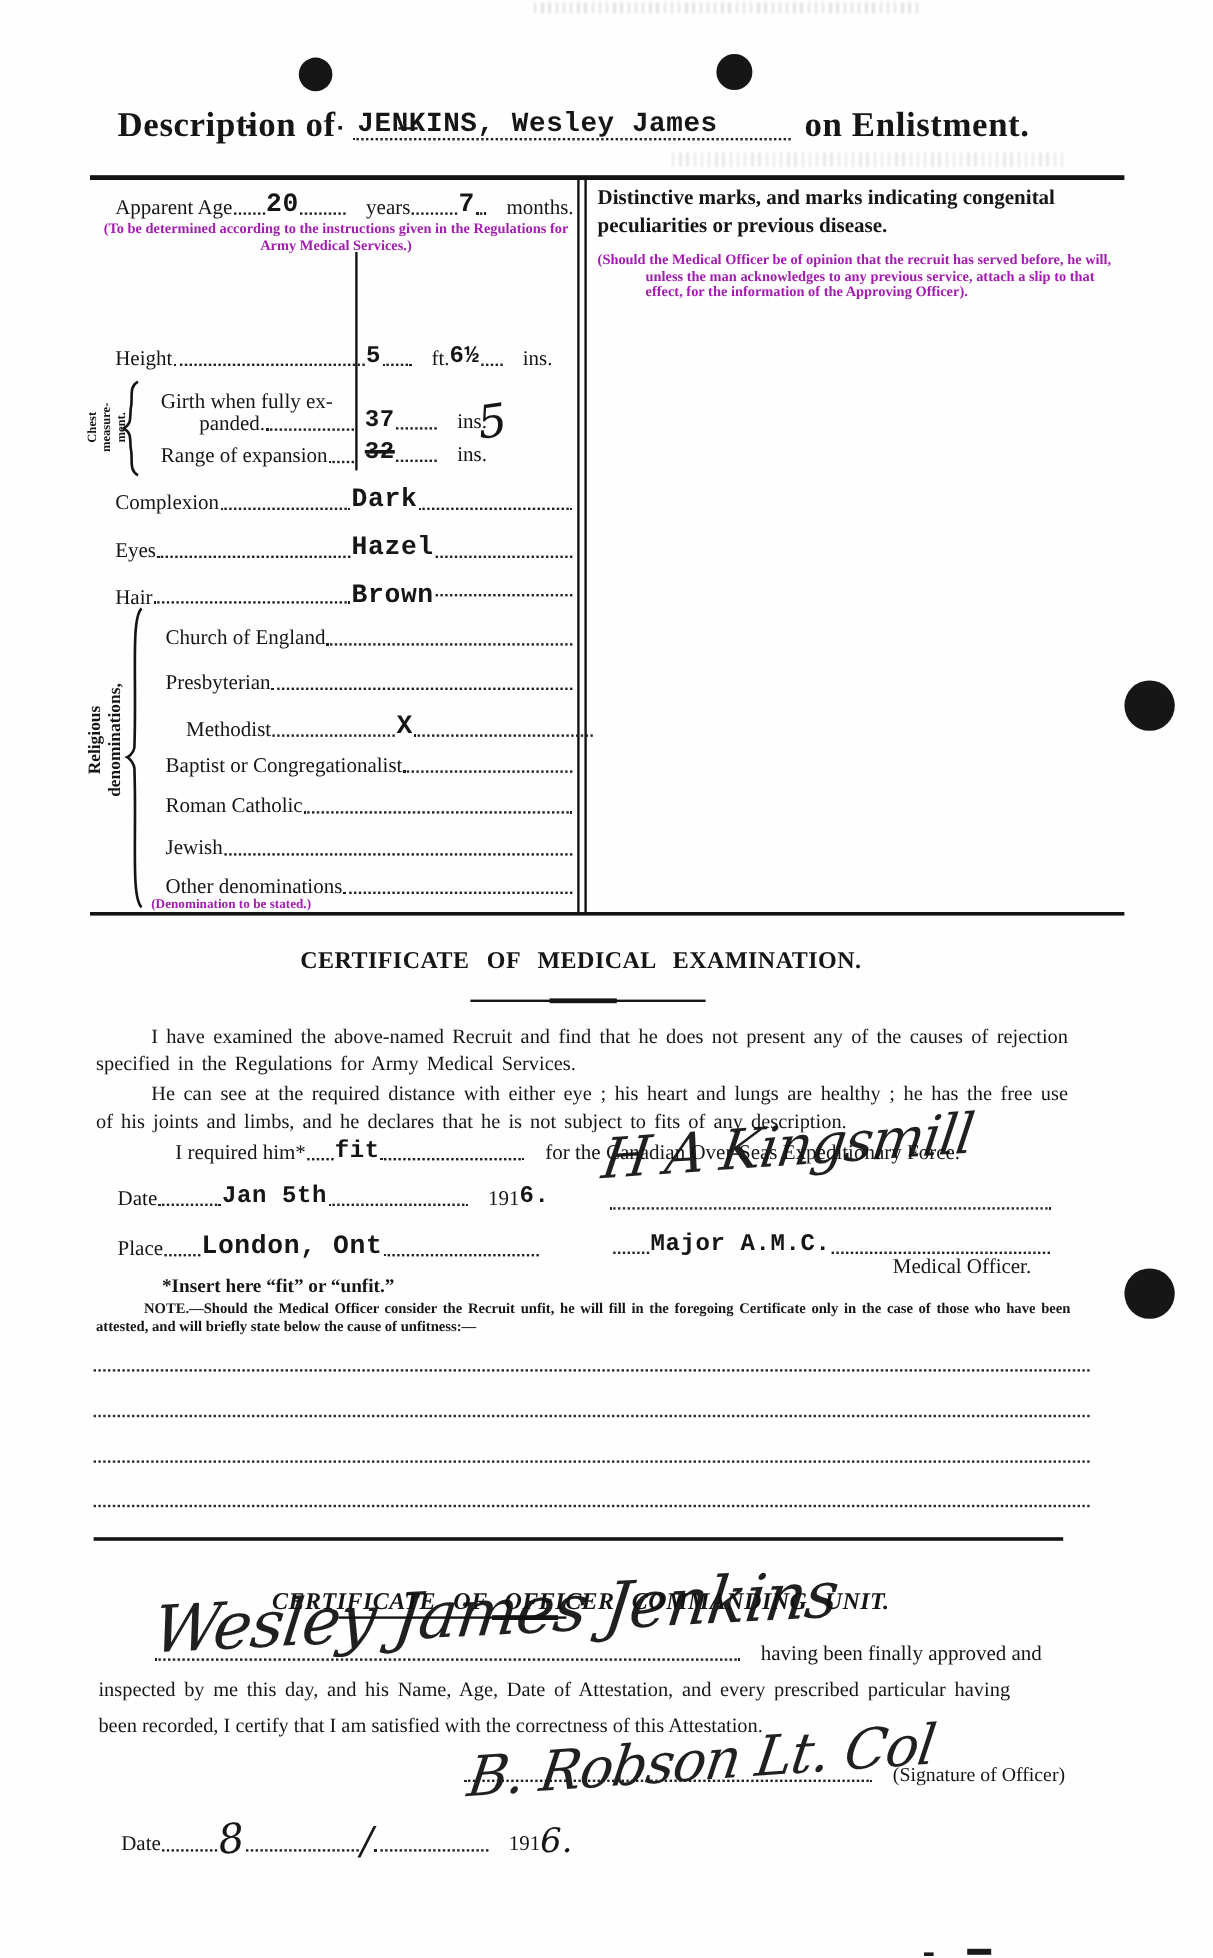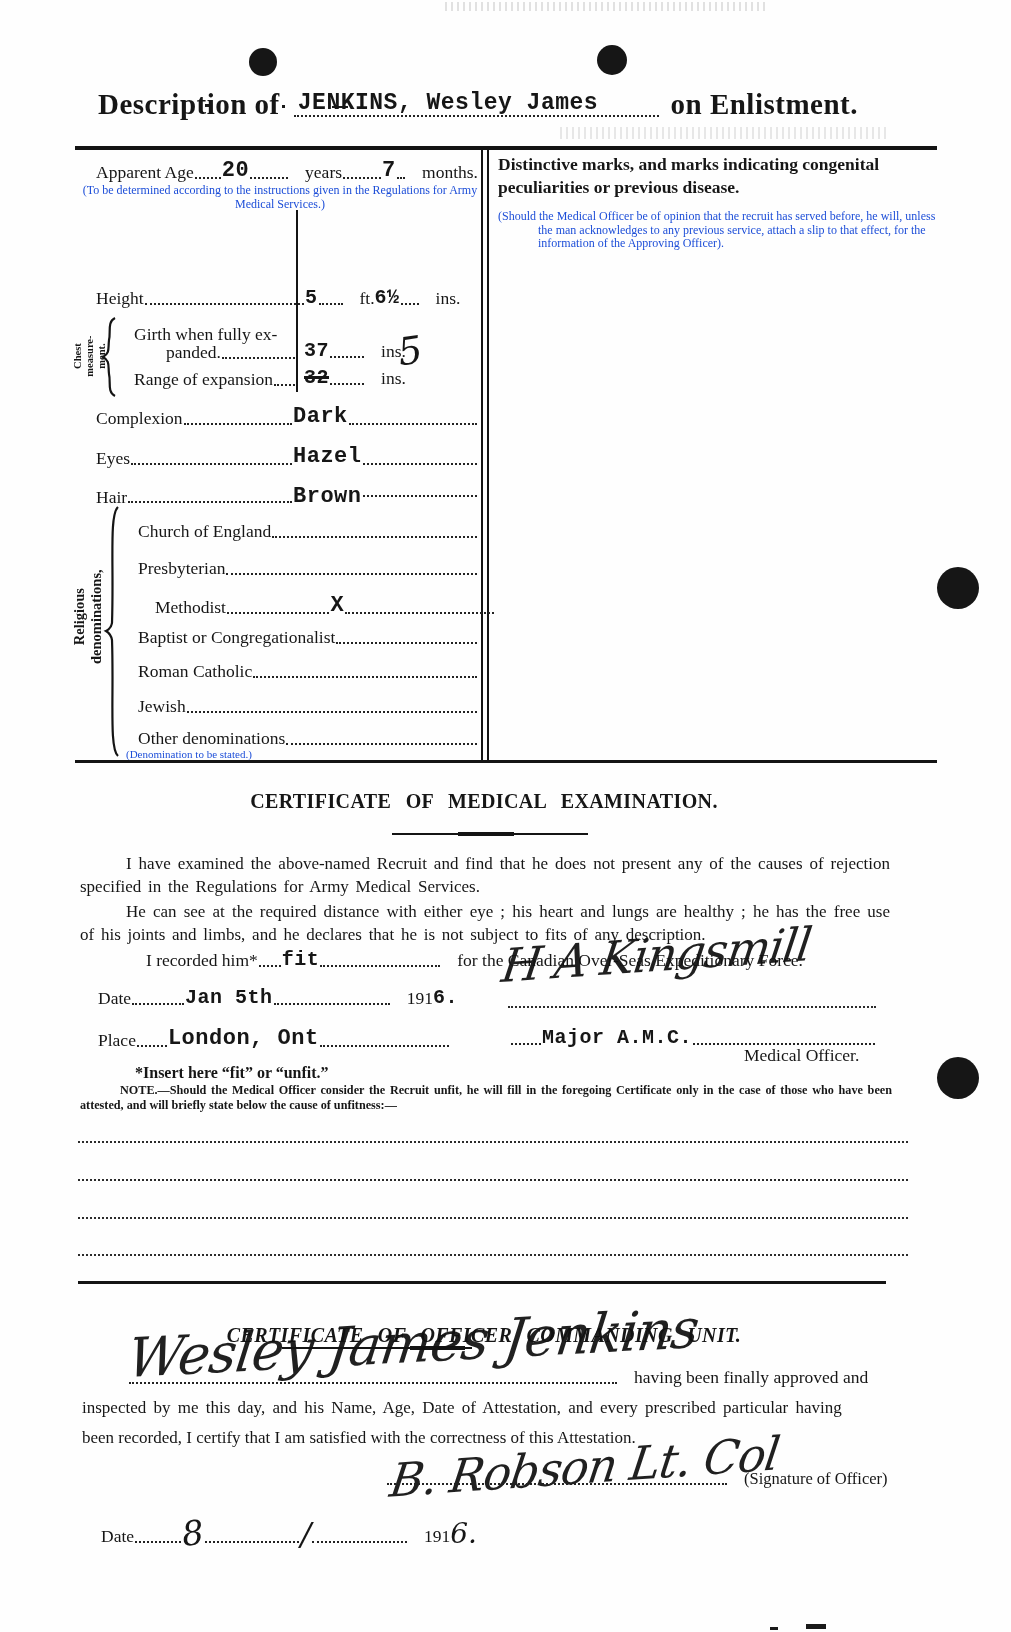--- a/index.html
+++ b/index.html
@@ -11,21 +11,21 @@
   .lbl{font-size:17.5px;line-height:1.08;white-space:nowrap;margin-left:16px;}
   .big{font-size:29px;font-weight:700;letter-spacing:.5px;white-space:nowrap;}
   .dots{flex:1 1 10px;min-width:6px;border-bottom:2.5px dotted #222;margin:0 1px 3px 1px;height:0;}
   .dfix{flex:0 0 auto;}
   .typed{font-family:"Liberation Mono","DejaVu Sans Mono",monospace;font-weight:700;font-size:20px;
          line-height:1;letter-spacing:.5px;white-space:nowrap;margin-bottom:0;}
   .strike{text-decoration:line-through;text-decoration-thickness:3px;}
   .hand{font-family:"DejaVu Serif",serif;font-style:italic;line-height:1;}
   .script{position:absolute;font-family:"DejaVu Serif",serif;font-style:italic;white-space:nowrap;
           color:#101010;opacity:.93;letter-spacing:-1px;}
-  .note{font-size:12px;line-height:13.5px;color:#1d4ed8;font-weight:400;}
+  .note{font-size:12px;line-height:13.5px;color:#a21caf;font-weight:700;}
   .vlabel{position:absolute;font-weight:700;text-align:center;white-space:pre-line;line-height:1.15;}
   .sectitle{position:absolute;left:78px;width:812px;text-align:center;font-size:20px;font-weight:700;
             word-spacing:9px;letter-spacing:.4px;}
   .para{position:absolute;left:80px;width:810px;font-size:17px;line-height:23px;text-align:justify;
         text-indent:46px;word-spacing:2.5px;}
   .dotline{position:absolute;border-bottom:2px dotted #2b2b2b;height:0;}
   .lblcell{flex:0 0 213px;display:flex;align-items:flex-end;}
   .noise{position:absolute;background:repeating-linear-gradient(90deg,rgba(20,20,20,.35) 0 2px,transparent 2px 6px);
          filter:blur(.7px);}
   .speck{position:absolute;background:#1a1a1a;}
@@ -185,21 +185,21 @@
   </div>
 
   <div class="sectitle" style="top:790px;">CERTIFICATE OF MEDICAL EXAMINATION.</div>
   <div class="rule" style="left:392px;top:833px;width:196px;height:2px;"></div>
   <div class="rule" style="left:458px;top:832px;width:56px;height:4px;"></div>
 
   <div class="para" style="top:852px;">I have examined the above-named Recruit and find that he does not present any of the causes of rejection specified in the Regulations for Army Medical Services.</div>
   <div class="para" style="top:900px;">He can see at the required distance with either eye ; his heart and lungs are healthy ; he has the free use of his joints and limbs, and he declares that he is not subject to fits of any description.</div>
 
   <div class="row" style="left:130px;top:950px;width:680px;">
-    <span class="lbl">I recorded him*</span>
+    <span class="lbl">I required him*</span>
     <span class="dots dfix" style="width:22px;"></span>
     <span class="typed">fit</span>
     <span class="dots" style="flex:0 0 120px;"></span>
     <span class="lbl">for the Canadian Over-Seas Expeditionary Force.</span>
   </div>
 
   <div class="row" style="left:82px;top:988px;width:376px;">
     <span class="lbl">Date</span>
     <span class="dots dfix" style="width:52px;"></span>
     <span class="typed">Jan 5th</span>

